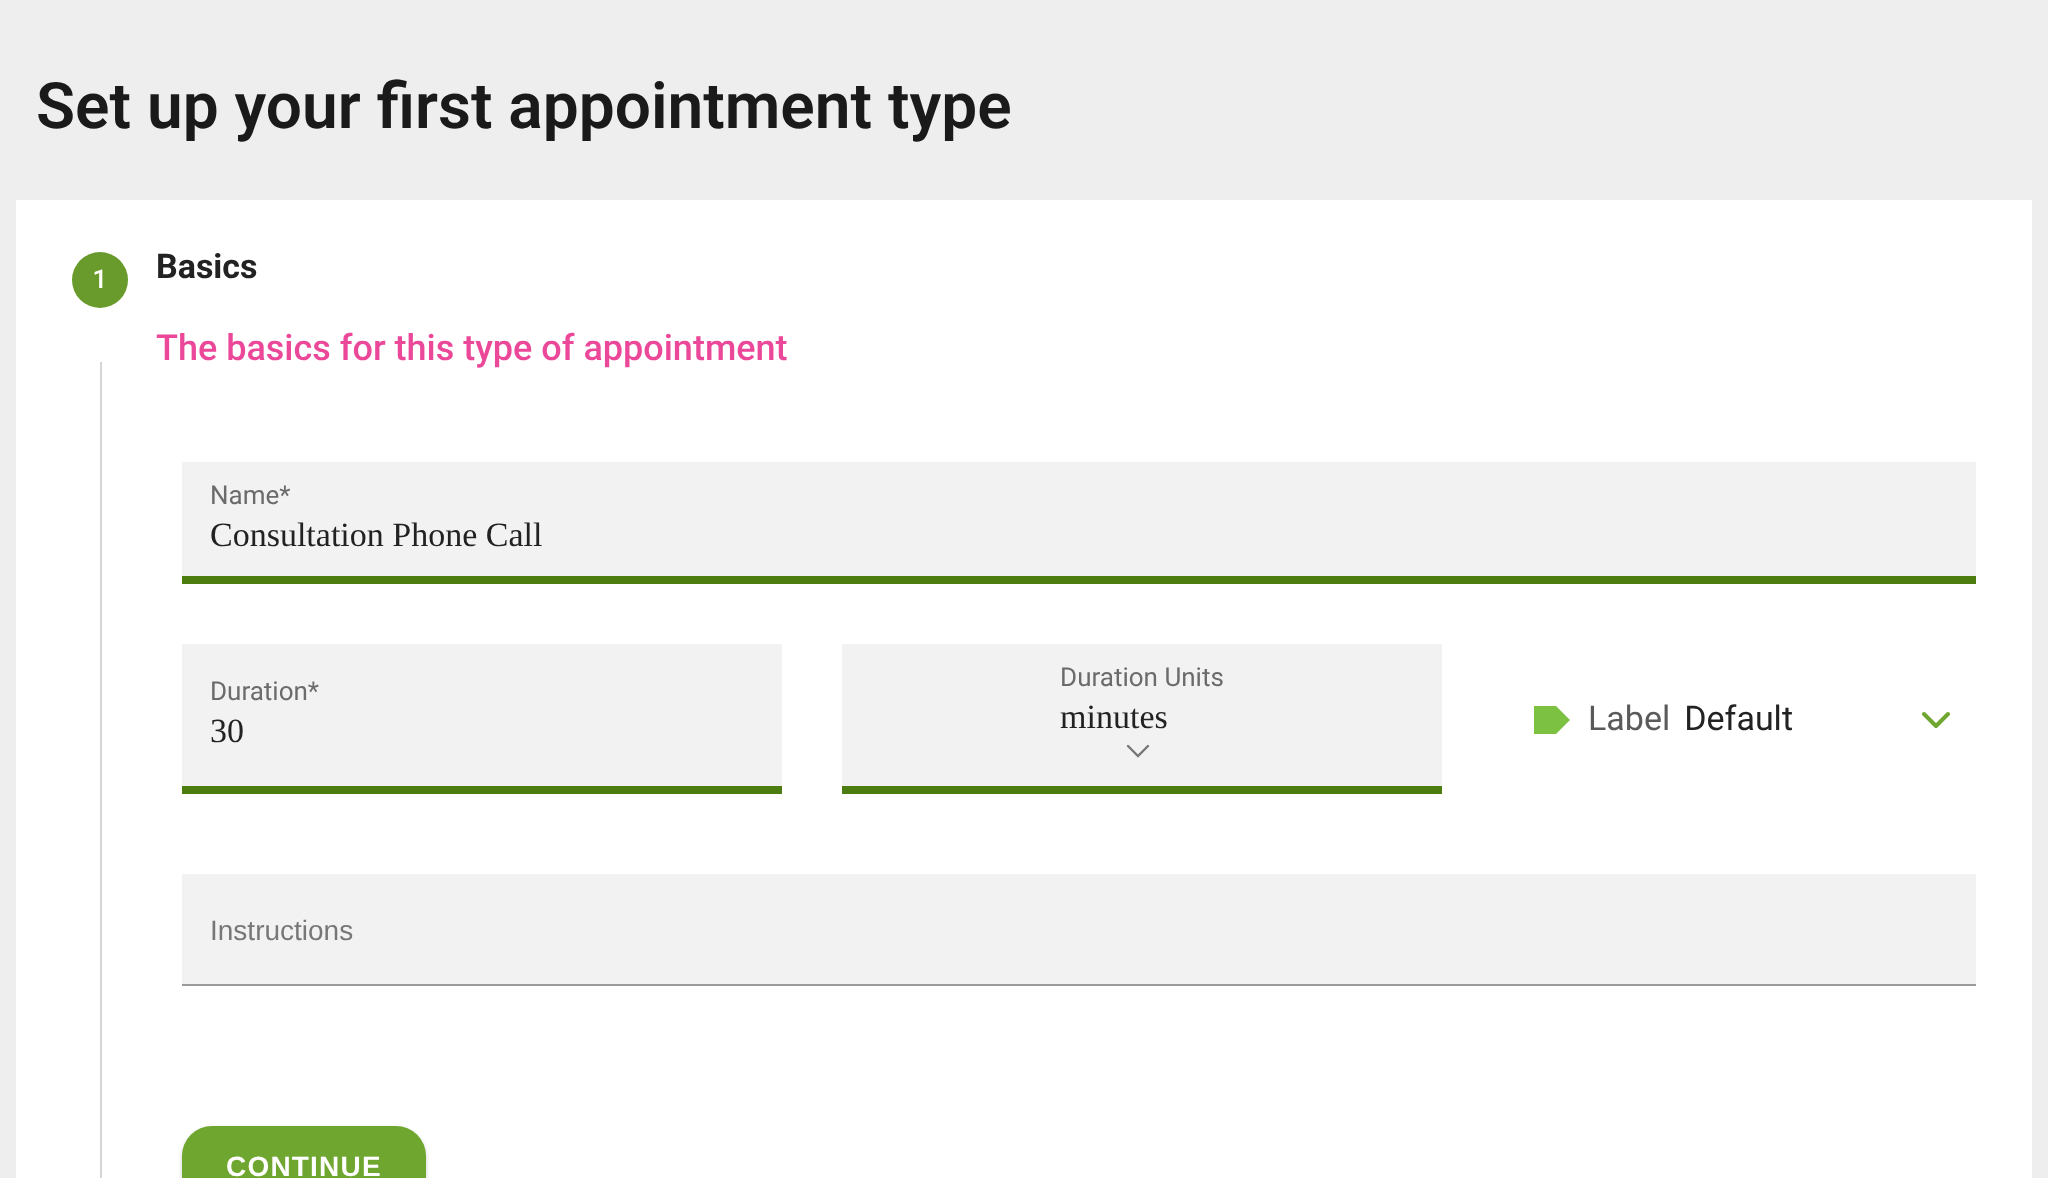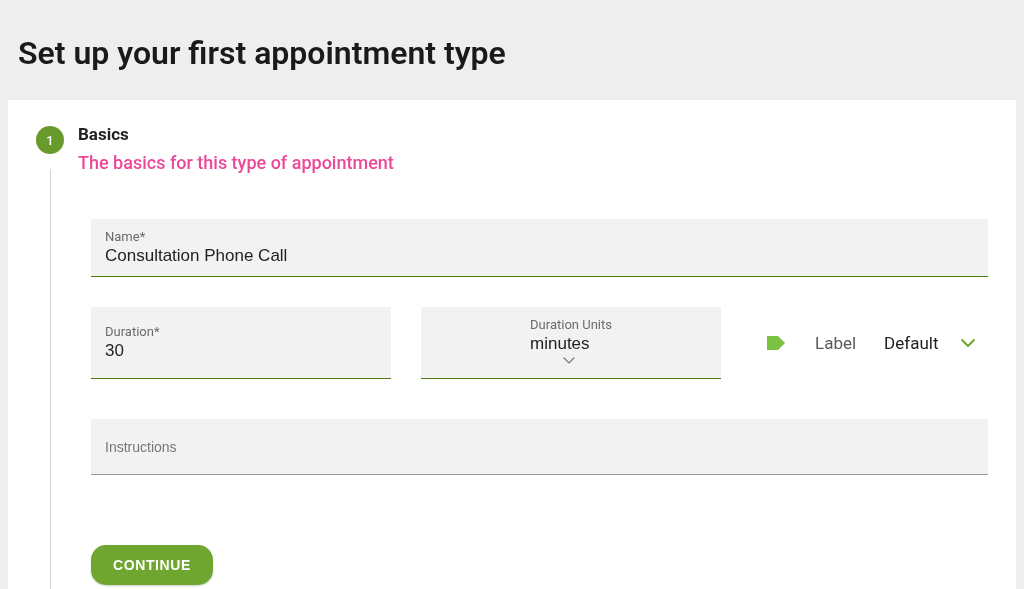--- a/index.html
+++ b/index.html
@@ -44,21 +44,21 @@
       font-weight: 500;
       display: flex;
       align-items: center;
       justify-content: center;
       flex-shrink: 0;
       margin-top: 2px;
     }
     .step-head {
       display: flex;
       flex-direction: column;
-      gap: 8px;
+      gap: 20px;
     }
     .step-title {
       font-size: 17px;
       font-weight: 700;
       color: #222222;
     }
     .step-subtitle {
       font-size: 18px;
       font-weight: 500;
       color: #ec4899;
@@ -75,21 +75,21 @@
       display: flex;
       gap: 30px;
       margin-bottom: 30px;
     }
     .field-row.single .field {
       flex: 1;
     }
     .field {
       position: relative;
       background: #f2f2f2;
-      border-bottom: 1px solid #4d7c0f;
+      border-bottom: 4px solid #4d7c0f;
       padding: 10px 14px 10px 14px;
       min-height: 58px;
       display: flex;
       flex-direction: column;
       justify-content: center;
     }
     .field.name { flex: 1; }
     .field.duration { width: 300px; }
     .field.duration-units { width: 300px; flex-direction: column; align-items: center; justify-content: space-between; }
     .field.duration-units .units-inner { display:flex; flex-direction:column; }
@@ -107,21 +107,21 @@
       color: #6b6b6b;
       margin-bottom: 2px;
     }
     .field-input {
       border: none;
       background: transparent;
       font-size: 17px;
       color: #222222;
       outline: none;
       width: 100%;
-      font-family: Liberation Sans, sans-serif;
+      font-family: Liberation Serif, serif;
       padding: 0;
     }
     .field-input::placeholder {
       color: #8a8a8a;
     }
     .instructions-field {
       background: #f2f2f2;
       border-bottom: 1px solid #9a9a9a;
       padding: 18px 14px;
       margin-top: 40px;
@@ -140,21 +140,21 @@
       color: #777777;
     }
     .dropdown-caret {
       color: #777777;
       font-size: 12px;
       margin-right: 4px;
     }
     .label-group {
       display: flex;
       align-items: center;
-      gap: 28px;
+      gap: 7px;
     }
     .tag-icon {
       width: 22px;
       height: 18px;
       position: relative;
     }
     .tag-icon svg {
       display: block;
     }
     .label-text {

